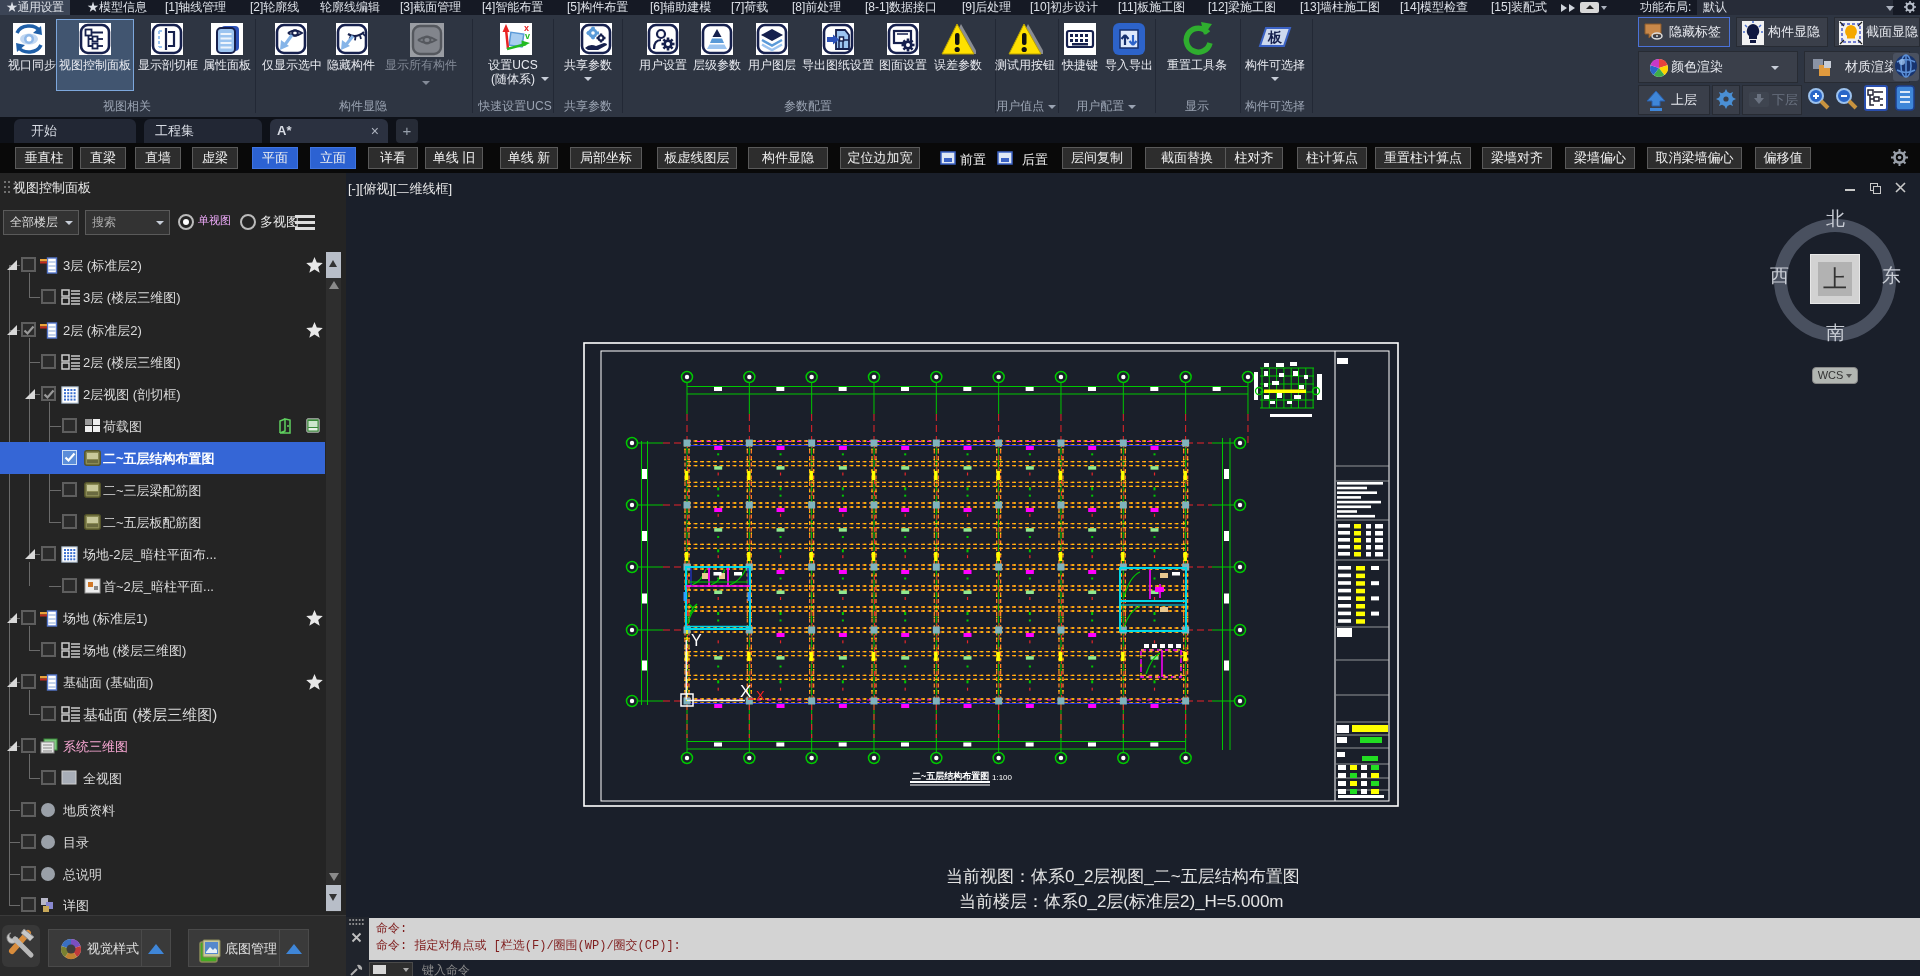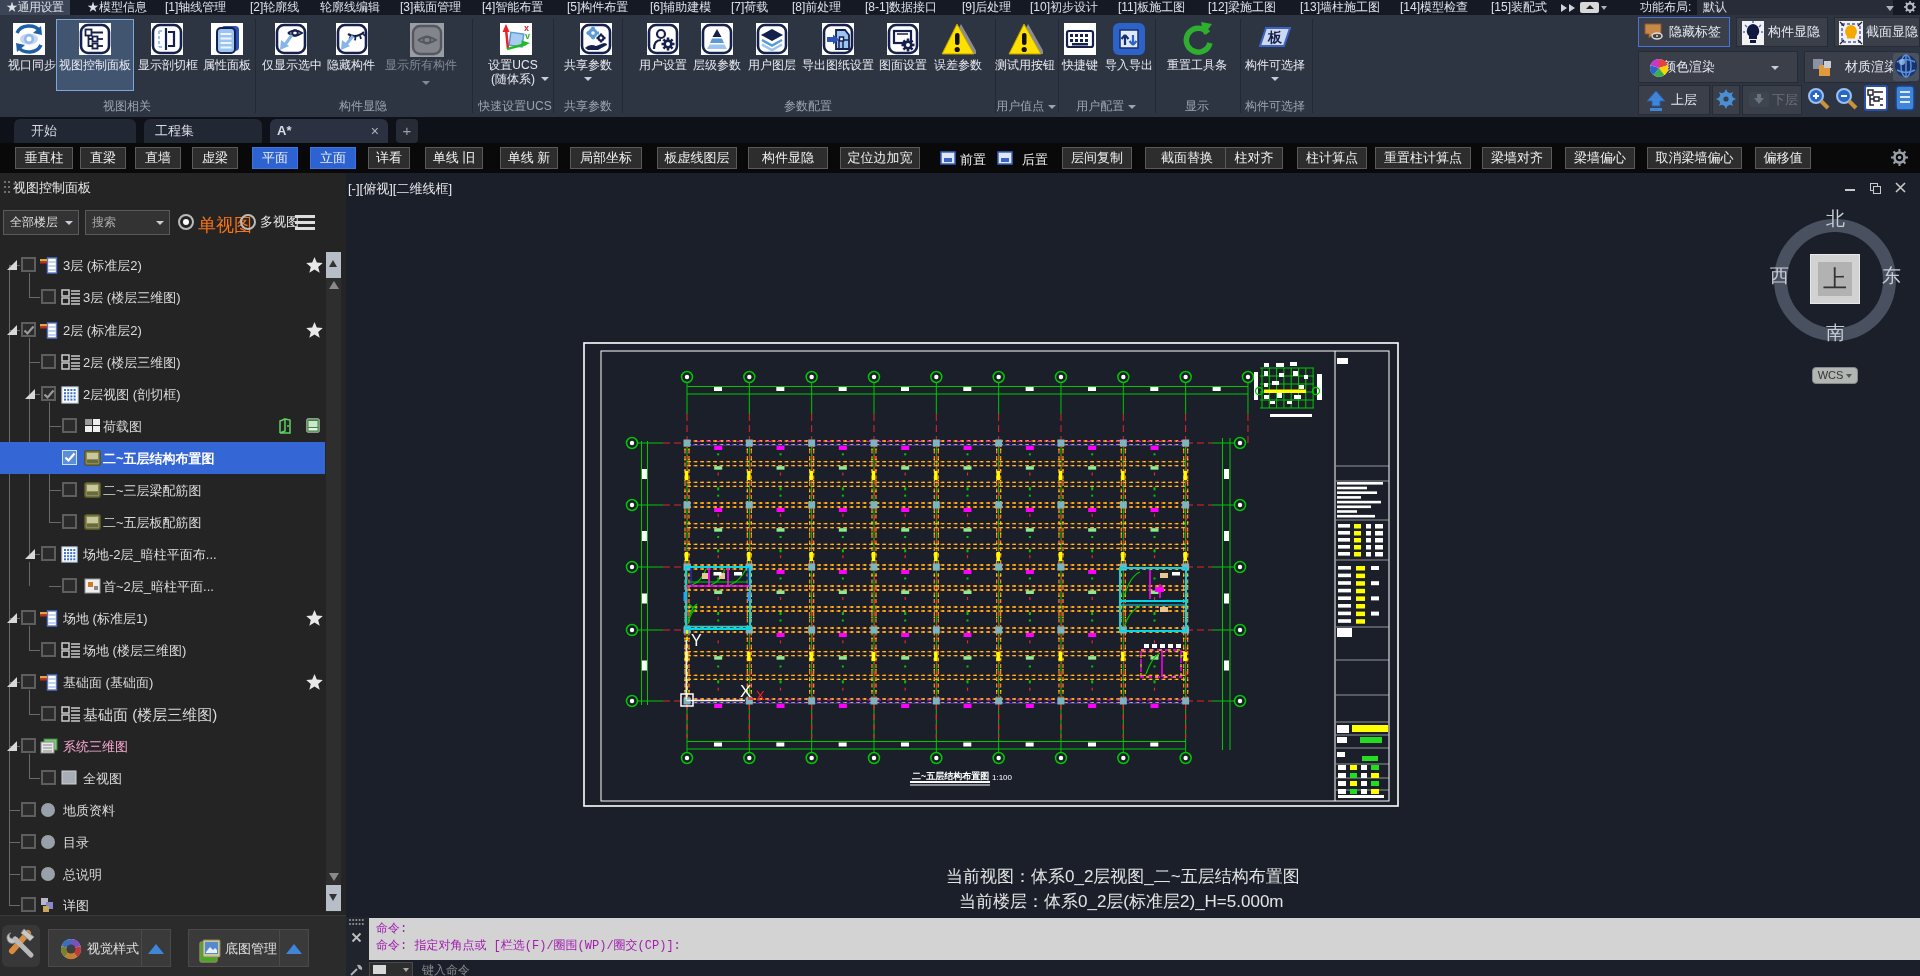--- a/index.html
+++ b/index.html
@@ -300,21 +300,21 @@
             <path d="M12 4 a6.5 6.5 0 0 1 4 11 l0 2.4 h-8 l0 -2.4 a6.5 6.5 0 0 1 4-11" fill="#f5a800"></path>
             <path d="M1 1 L5 5 M23 1 L19 5 M1 23 L5 19 M23 23 L19 19" stroke="#222" stroke-width="1.2"></path>
           </svg></span><span style="margin-left:31px">截面显隐</span></div>
       <div class="rpb" style="left:1638px;top:36px;width:160px;height:32px;line-height:30px"><span style="position:absolute;left:9px;top:5px"><svg width="22" height="22" style="" xmlns="http://www.w3.org/2000/svg">
             <circle cx="11" cy="11" r="9" fill="#eee"></circle>
             <path d="M11 2 A9 9 0 0 1 19.5 8.2 L11 11 Z" fill="#e8413c"></path>
             <path d="M19.5 8.2 A9 9 0 0 1 16.3 18.1 L11 11 Z" fill="#ffd500"></path>
             <path d="M16.3 18.1 A9 9 0 0 1 5.7 18.1 L11 11 Z" fill="#3fae49"></path>
             <path d="M5.7 18.1 A9 9 0 0 1 2.5 8.2 L11 11 Z" fill="#2a66c8"></path>
             <path d="M2.5 8.2 A9 9 0 0 1 11 2 L11 11 Z" fill="#c838c8"></path>
-          </svg></span><span style="margin-left:24px">颜色渲染</span><span class="dd" style="position:absolute;right:18px;top:14px"></span></div>
+          </svg></span><span style="margin-left:32px">颜色渲染</span><span class="dd" style="position:absolute;right:18px;top:14px"></span></div>
       <div class="rpb" style="left:1804px;top:36px;width:106px;height:32px;line-height:30px"><span style="position:absolute;left:6px;top:5px"><svg width="24" height="22" style="" xmlns="http://www.w3.org/2000/svg">
             <rect x="2" y="2" width="10" height="10" fill="#8a93a5"></rect>
             <rect x="8" y="8" width="11" height="11" fill="#e09a3e"></rect>
             <rect x="13" y="4" width="7" height="7" fill="#c8cdd8"></rect>
           </svg></span><span style="margin-left:40px">材质渲染</span><span class="dd" style="position:absolute;right:6px;top:14px"></span></div>
       <div class="abs" style="left:1893px;top:38px;width:26px;height:28px;background:#4a5160;border-radius:3px"><svg width="26" height="26" style="" xmlns="http://www.w3.org/2000/svg">
           <circle cx="13" cy="13" r="11" fill="#17336e"></circle>
           <path d="M4 9 Q13 4 22 9 M4 17 Q13 22 22 17 M13 2 V24" stroke="#5b8fd6" stroke-width="1.5" fill="none"></path>
           <ellipse cx="13" cy="13" rx="5" ry="11" fill="none" stroke="#5b8fd6" stroke-width="1.5"></ellipse>
           <circle cx="9" cy="9" r="3" fill="#9cc2ee" opacity=".8"></circle>
@@ -361,21 +361,21 @@
       <div class="dtab" style="left:270px;width:118px;background:#2b3140;padding-left:7px"><b>A*</b><span style="position:absolute;right:9px;top:0;color:#aeb4c0;font-size:14px">×</span></div>
       <div class="dtab" style="left:396px;width:22px;background:#262b36;border-radius:4px;text-align:center;color:#98a0ac;font-size:15px">+</div>
     </div>
 <div id="toolrow">
       <div class="tbtn" style="left:15px;width:58px">垂直柱</div>
       <div class="tbtn" style="left:80px;width:46px">直梁</div>
       <div class="tbtn" style="left:135px;width:46px">直墙</div>
       <div class="tbtn" style="left:192px;width:46px">虚梁</div>
       <div class="tbtn blue" style="left:252px;width:46px">平面</div>
       <div class="tbtn blue" style="left:310px;width:46px">立面</div>
-      <div class="tbtn" style="left:368px;width:42px">详看</div>
+      <div class="tbtn" style="left:368px;width:50px">详看</div>
       <div class="tbtn" style="left:425px;width:58px">单线 旧</div>
       <div class="tbtn" style="left:500px;width:58px">单线 新</div>
       <div class="tbtn" style="left:570px;width:72px">局部坐标</div>
       <div class="tbtn" style="left:657px;width:80px">板虚线图层</div>
       <div class="tbtn" style="left:748px;width:80px">构件显隐</div>
       <div class="tbtn" style="left:840px;width:80px">定位边加宽</div>
       <div class="tbtn" style="left:1062px;width:70px">层间复制</div>
       <div class="tbtn" style="left:1145px;width:84px">截面替换</div>
       <div class="tbtn" style="left:1225px;width:58px">柱对齐</div>
       <div class="tbtn" style="left:1297px;width:70px">柱计算点</div>
@@ -414,21 +414,21 @@
               <circle cx="6" cy="12" r="1"></circle>
             </g>
           </svg></span>
         <span style="position:absolute;left:13px;top:6px;font-size:13px;color:#e8e8e8">视图控制面板</span>
       </div>
       <div class="abs" style="left:3px;top:37px;width:76px;height:25px;background:#333;border:1px solid #5a5a5a;color:#ddd;font-size:12px;line-height:23px;padding-left:6px">全部楼层<span class="dd" style="position:absolute;right:5px;top:10px"></span></div>
       <div class="abs" style="left:85px;top:37px;width:85px;height:25px;background:#333;border:1px solid #5a5a5a;color:#aaa;font-size:12px;line-height:23px;padding-left:6px">搜索<span class="dd" style="position:absolute;right:5px;top:10px"></span></div>
       <div class="abs" style="left:178px;top:41px;width:16px;height:16px;border:2px solid #bbb;border-radius:50%">
         <span style="position:absolute;left:3px;top:3px;width:6px;height:6px;background:#fff;border-radius:50%"></span>
       </div>
-      <div class="abs" style="left:198px;top:40px;color:#f97316;font-size:18px">单视图</div>
+      <div class="abs" style="left:198px;top:40px;color:#f0abfc;font-size:11px">单视图</div>
       <div class="abs" style="left:240px;top:41px;width:16px;height:16px;border:2px solid #bbb;border-radius:50%"></div>
       <div class="abs" style="left:260px;top:40px;color:#e8e8e8;font-size:13px">多视图</div>
       <div class="abs" style="left:295px;top:39px;width:20px;height:19px">
         <div style="margin-top:3px;height:3px;background:#ddd"></div>
         <div style="margin-top:3px;height:3px;background:#ddd"></div>
         <div style="margin-top:3px;height:3px;background:#ddd"></div>
       </div>
       <div class="abs" style="left:9px;top:92px;width:1px;height:640px;background:#6a6a6a"></div>
       <div class="abs" style="left:29px;top:165px;width:1px;height:216px;background:#6a6a6a"></div>
       <div class="abs" style="left:29px;top:100px;width:1px;height:24px;background:#6a6a6a"></div>
@@ -1467,21 +1467,21 @@
           <circle cx="8.4" cy="6" r="1"></circle>
           <circle cx="11.600000000000001" cy="2" r="1"></circle>
           <circle cx="11.600000000000001" cy="6" r="1"></circle>
           <circle cx="14.8" cy="2" r="1"></circle>
           <circle cx="14.8" cy="6" r="1"></circle>
         </g>
       </svg>
       <svg class="abs" style="left:5px;top:759px" width="11" height="11">
         <path d="M1.5 1.5 L9.5 9.5 M9.5 1.5 L1.5 9.5" stroke="#c0c0c0" stroke-width="1.8"></path>
       </svg>
-      <div class="abs" style="left:23px;top:745px;width:1551px;height:42px;background:#d3d3d3;color:#a21caf;font-family:'Liberation Mono',monospace;font-size:12px;padding:3px 0 0 7px;line-height:17px">命令:<br>命令: 指定对角点或  [栏选(F)/圈围(WP)/圈交(CP)]:</div>
+      <div class="abs" style="left:23px;top:745px;width:1551px;height:42px;background:#d3d3d3;color:#7f1d1d;font-family:'Liberation Mono',monospace;font-size:12px;padding:3px 0 0 7px;line-height:17px">命令:<br>命令: 指定对角点或  [栏选(F)/圈围(WP)/圈交(CP)]:</div>
       <div class="abs" style="left:3px;top:790px;width:15px;height:14px"><svg width="14" height="14" style="" xmlns="http://www.w3.org/2000/svg">
           <path d="M2 12 L8 6" stroke="#b0b0b0" stroke-width="2"></path>
           <path d="M8 2 a4 4 0 0 1 5 5 l-3 -1 z" fill="#b0b0b0"></path>
         </svg></div>
       <div class="abs" style="left:23px;top:789px;width:44px;height:15px;background:#2e2e2e;border:1px solid #4a4a4a">
         <span style="position:absolute;left:3px;top:2px;width:13px;height:9px;background:#d8d8d8"></span>
         <span style="position:absolute;right:3px;top:5px;width:0;height:0;border-left:3px solid transparent;border-right:3px solid transparent;border-top:4px solid #aaa"></span>
       </div>
       <div class="abs" style="left:76px;top:789px;color:#8a8a8a;font-size:12px">键入命令</div>
     </div>

